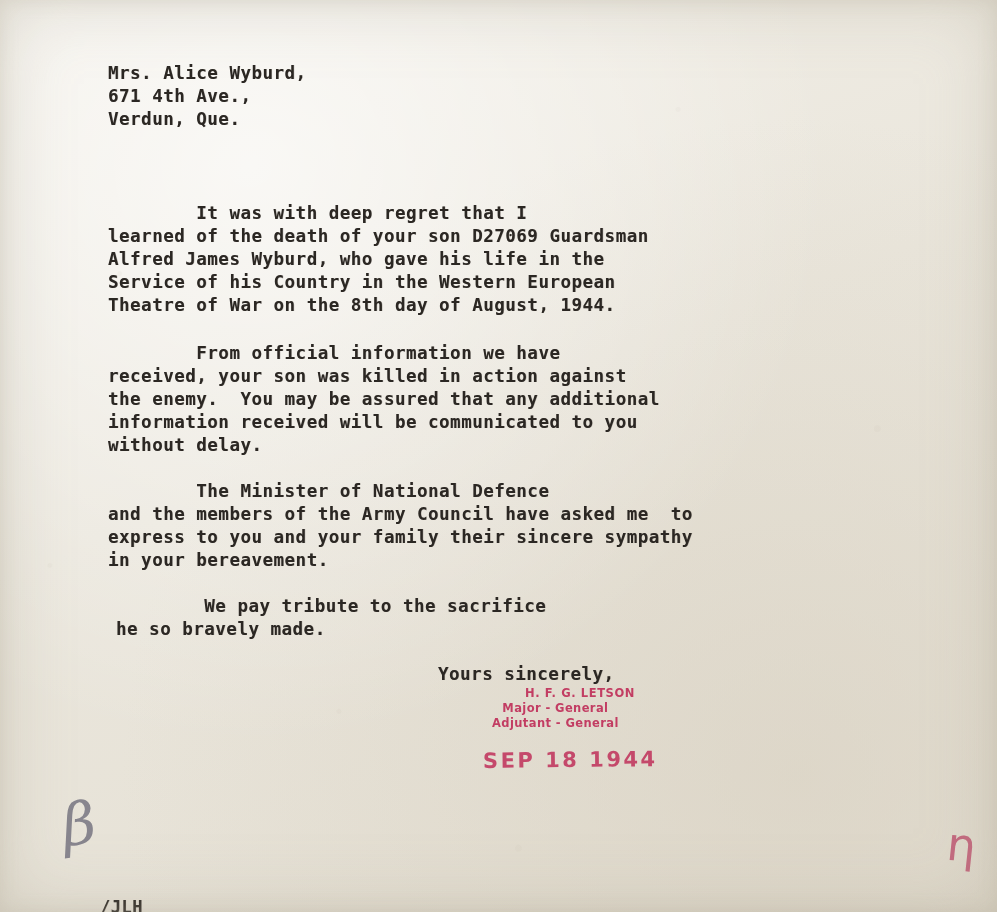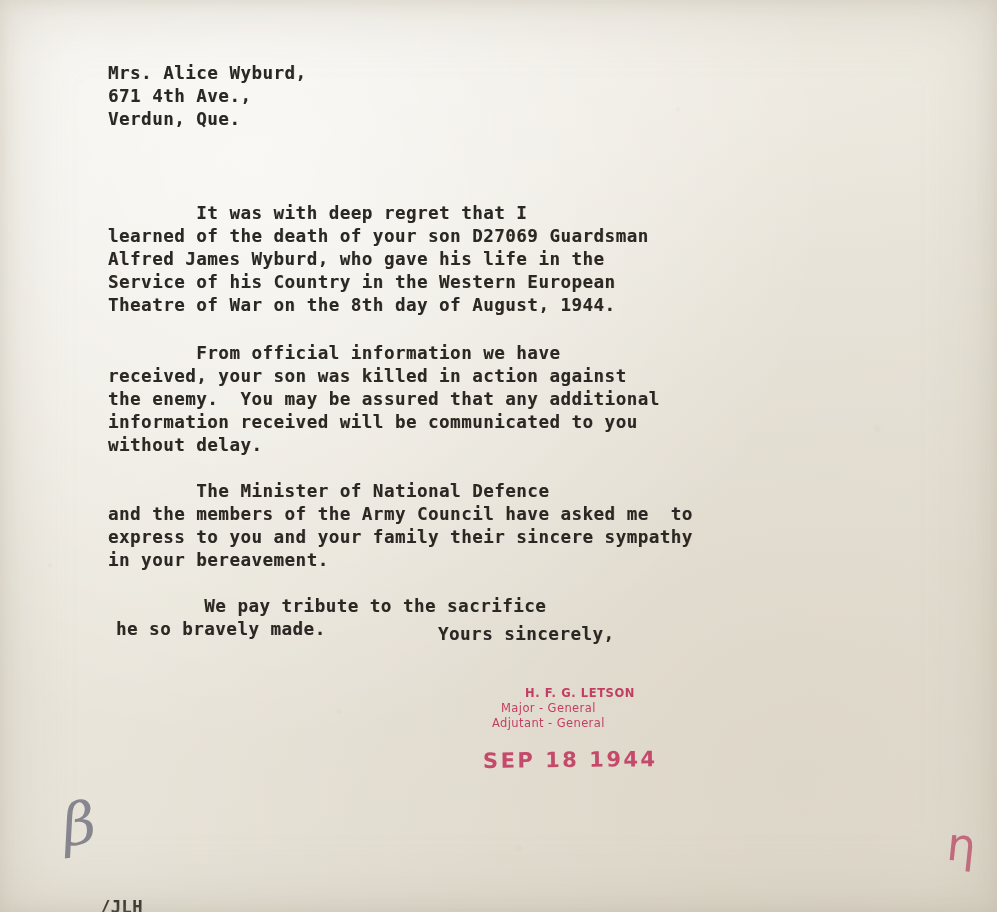--- a/index.html
+++ b/index.html
@@ -56,21 +56,21 @@
     font-size: 17.5px;
     text-shadow: 0.4px 0.3px 0 rgba(60,52,46,0.35);
   }
 
   #addressee   { left: 108px; top: 62px; }
   #salutation  { left: 108px; top: 155px; }
   #para1       { left: 108px; top: 202px; }
   #para2       { left: 108px; top: 342px; }
   #para3       { left: 108px; top: 480px; }
   #para4       { left: 116px; top: 595px; }
-  #closing     { left: 438px; top: 623px; text-align: center; }
+  #closing     { left: 438px; top: 663px; text-align: center; }
   #signblock   { left: 430px; top: 778px; }
   #initials    { left: 100px; top: 896px; font-size: 17px; }
 
   
   .stamp {
     position: absolute;
     color: #c0305a;
     font-family: "DejaVu Sans", sans-serif;
     white-space: pre;
     text-align: center;
@@ -82,21 +82,21 @@
     font-size: 11.5px;
     font-weight: 700;
     letter-spacing: 0.6px;
     line-height: 15px;
     margin-left: 33px;
   }
   #stamp-rank {
     left: 492px;
     top: 701px;
     font-size: 11.5px;
-    font-weight: 400;
+    font-weight: 700;
     letter-spacing: 0.4px;
     line-height: 15px;
   }
   #stamp-date {
     left: 483px;
     top: 748px;
     font-size: 21px;
     font-weight: 700;
     letter-spacing: 2.5px;
     font-family: "DejaVu Sans", sans-serif;

